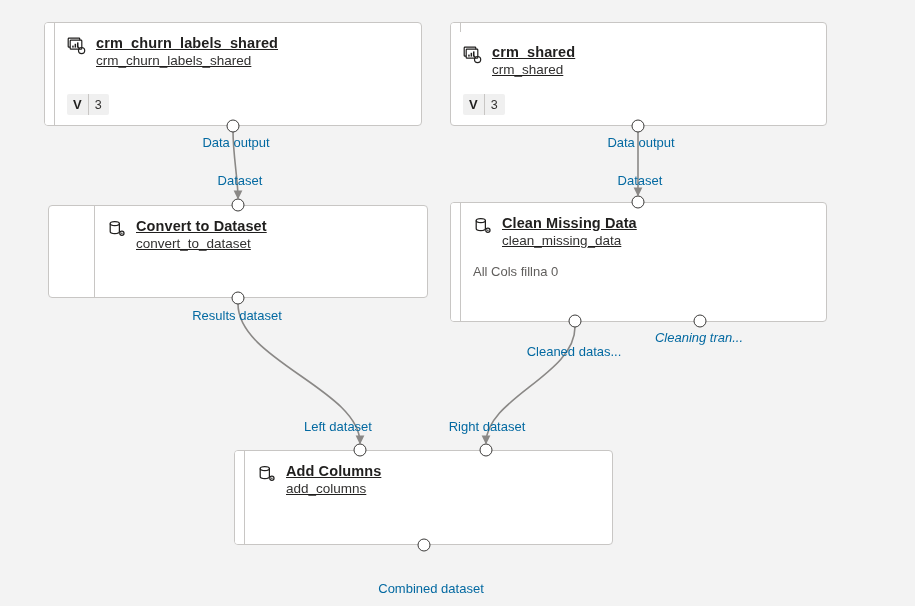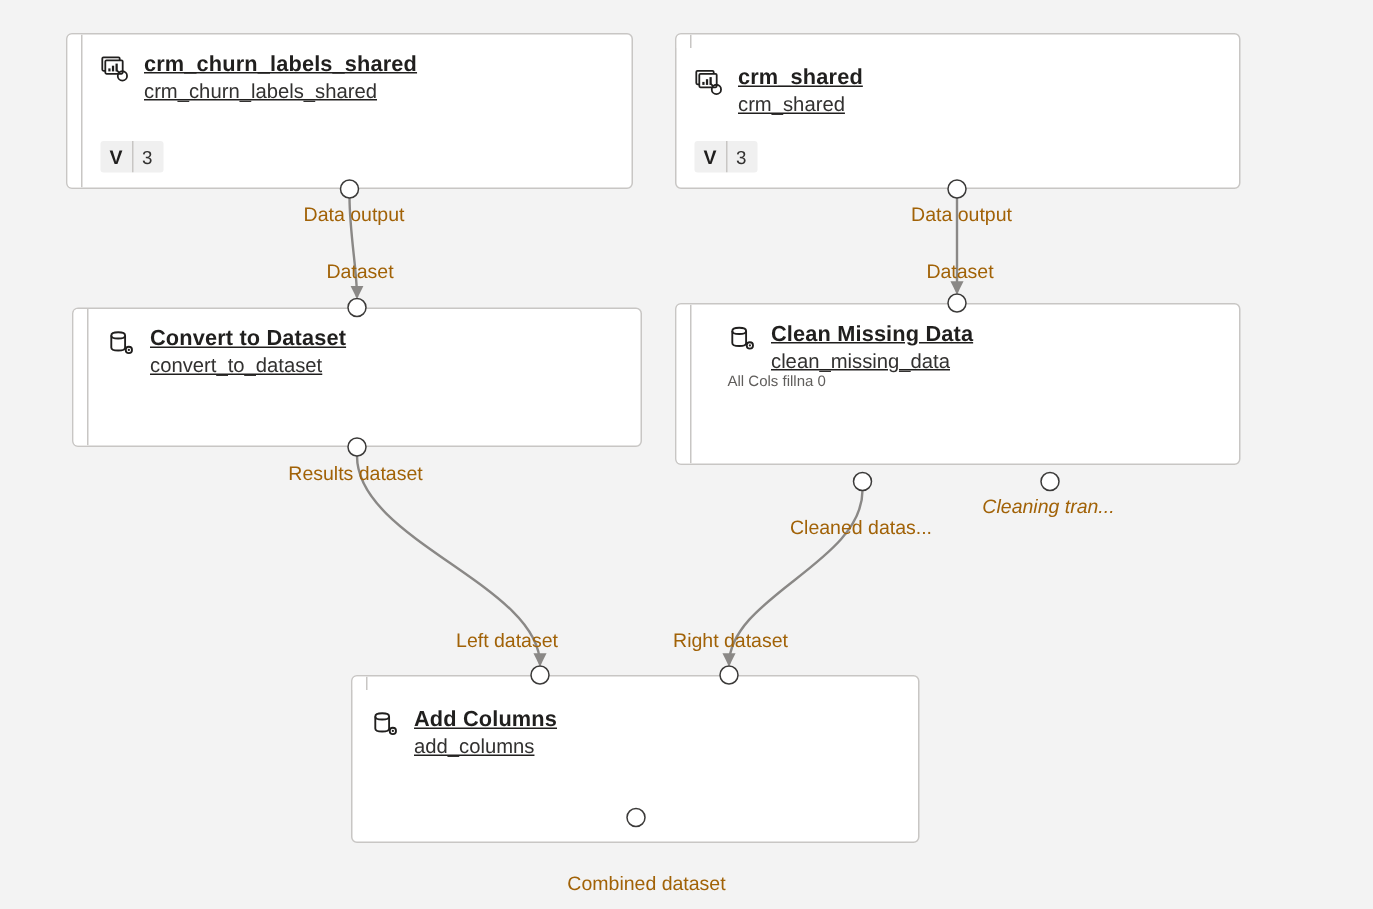--- a/index.html
+++ b/index.html
@@ -76,21 +76,22 @@
     color: #201f1e;
     letter-spacing: 0.1px;
   }
   .node-sub {
     font-size: 13.5px;
     font-weight: normal;
     color: #323130;
     margin-top: 1px;
   }
   .node-param {
-    font-size: 10px;
+    margin-top: 15px;
+    font-size: 13px;
     color: #605e5c;
   }
 
   
   .version-pill {
     position: absolute;
     left: 12px;
     bottom: 10px;
     display: inline-flex;
     align-items: stretch;
@@ -124,21 +125,21 @@
     box-sizing: border-box;
     border: 1.4px solid #3b3a39;
     border-radius: 50%;
     background: #ffffff;
     transform: translate(-50%, -50%);
     z-index: 6;
   }
   .port-label {
     position: absolute;
     font-size: 13px;
-    color: #a16207;
+    color: #0369a1;
     white-space: nowrap;
     transform: translateX(-50%);
     z-index: 5;
   }
 </style>
 </head>
 <body>
 
 <div id="canvas">
 
@@ -203,62 +204,62 @@
           <span class="node-sub">crm_shared</span>
         </span>
       </div>
       <span class="version-pill">
         <span class="version-v">V</span>
         <span class="version-num">3</span>
       </span>
     </div>
   </div>
 
-  <div class="node" id="node-convert-to-dataset" style="left: 48px; top: 205px; width: 380px; height: 93px;">
+  <div class="node" id="node-convert-to-dataset" style="left: 48px; top: 205px; width: 380px; height: 93px; padding-left: 36px;">
     <div class="node-accent"></div>
     <div class="node-body">
       <div class="node-head">
         <span class="node-icon">
           <svg viewBox="0 0 20 20" width="20" height="20" fill="none" stroke="currentColor" stroke-width="1.25">
             <path d="M3.2 4.6 C3.2 3.3 5.3 2.5 7.8 2.5 C10.3 2.5 12.4 3.3 12.4 4.6 L12.4 12.6 C12.4 13.9 10.3 14.7 7.8 14.7 C5.3 14.7 3.2 13.9 3.2 12.6 Z"></path>
             <path d="M3.2 4.6 C3.2 5.9 5.3 6.7 7.8 6.7 C10.3 6.7 12.4 5.9 12.4 4.6"></path>
             <circle cx="14.9" cy="14.3" r="2.1"></circle>
             <circle cx="14.9" cy="14.3" r="0.75" fill="currentColor" stroke="none"></circle>
           </svg>
         </span>
         <span class="node-titles">
           <span class="node-title">Convert to Dataset</span>
           <span class="node-sub">convert_to_dataset</span>
         </span>
       </div>
     </div>
   </div>
 
-  <div class="node" id="node-clean-missing-data" style="left: 450px; top: 202px; width: 377px; height: 108px; gap: 12px;">
+  <div class="node" id="node-clean-missing-data" style="left: 450px; top: 202px; width: 377px; height: 120px;">
     <div class="node-accent"></div>
     <div class="node-body">
       <div class="node-head">
         <span class="node-icon">
           <svg viewBox="0 0 20 20" width="20" height="20" fill="none" stroke="currentColor" stroke-width="1.25">
             <path d="M3.2 4.6 C3.2 3.3 5.3 2.5 7.8 2.5 C10.3 2.5 12.4 3.3 12.4 4.6 L12.4 12.6 C12.4 13.9 10.3 14.7 7.8 14.7 C5.3 14.7 3.2 13.9 3.2 12.6 Z"></path>
             <path d="M3.2 4.6 C3.2 5.9 5.3 6.7 7.8 6.7 C10.3 6.7 12.4 5.9 12.4 4.6"></path>
             <circle cx="14.9" cy="14.3" r="2.1"></circle>
             <circle cx="14.9" cy="14.3" r="0.75" fill="currentColor" stroke="none"></circle>
           </svg>
         </span>
         <span class="node-titles">
           <span class="node-title">Clean Missing Data</span>
           <span class="node-sub">clean_missing_data</span>
         </span>
       </div>
       <div class="node-param">All Cols fillna 0</div>
     </div>
   </div>
 
-  <div class="node" id="node-add-columns" style="left: 234px; top: 450px; width: 379px; height: 112px; flex-direction: column;">
+  <div class="node" id="node-add-columns" style="left: 234px; top: 450px; width: 379px; height: 95px;">
     <div class="node-accent"></div>
     <div class="node-body">
       <div class="node-head">
         <span class="node-icon">
           <svg viewBox="0 0 20 20" width="20" height="20" fill="none" stroke="currentColor" stroke-width="1.25">
             <path d="M3.2 4.6 C3.2 3.3 5.3 2.5 7.8 2.5 C10.3 2.5 12.4 3.3 12.4 4.6 L12.4 12.6 C12.4 13.9 10.3 14.7 7.8 14.7 C5.3 14.7 3.2 13.9 3.2 12.6 Z"></path>
             <path d="M3.2 4.6 C3.2 5.9 5.3 6.7 7.8 6.7 C10.3 6.7 12.4 5.9 12.4 4.6"></path>
             <circle cx="14.9" cy="14.3" r="2.1"></circle>
             <circle cx="14.9" cy="14.3" r="0.75" fill="currentColor" stroke="none"></circle>
           </svg>

